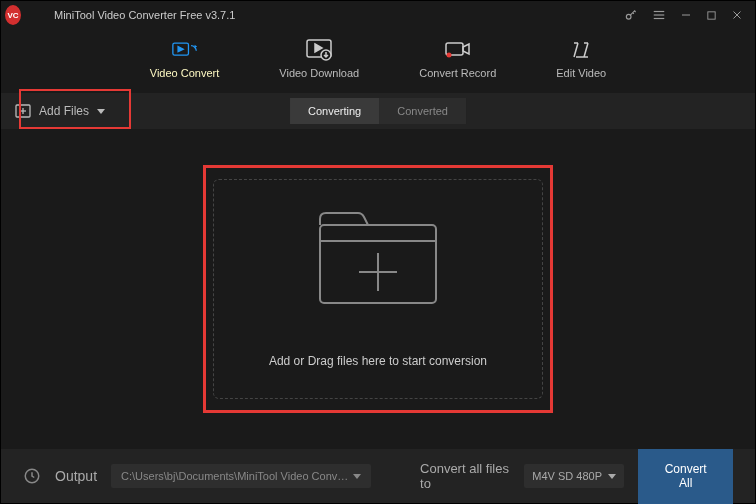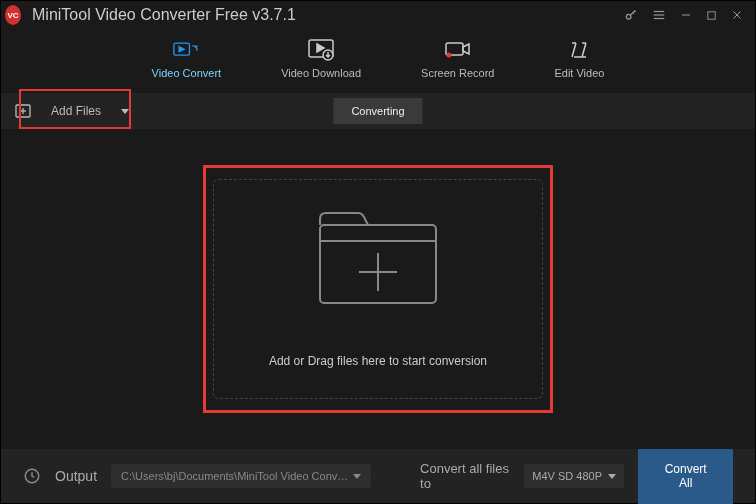--- a/index.html
+++ b/index.html
@@ -1,30 +1,30 @@
 <!DOCTYPE html>
 <html><head>
 <meta charset="utf-8">
 <style>
 * { margin: 0; padding: 0; box-sizing: border-box; font-family: -apple-system, BlinkMacSystemFont, "Segoe UI", Arial, sans-serif; }
 body { background: #1a1a1a; width: 756px; height: 504px; overflow: hidden; color: #aaa; font-size: 12px; }
 .window { width: 100%; height: 100%; background: #1a1a1a; display: flex; flex-direction: column; border: 1px solid #000; }
 .titlebar { height: 28px; display: flex; align-items: center; padding: 0 4px; background: #1a1a1a; }
-.logo { width: 16px; height: 20px; background: #d32f2f; border-radius: 50%; display: flex; align-items: center; justify-content: center; color: #fff; font-size: 8px; font-weight: bold; margin-right: 11px; }
-.title { color: #ccc; font-size: 16px; flex: 1; }
+.logo { width: 16px; height: 20px; background: #d32f2f; border-radius: 50%; display: flex; align-items: center; justify-content: center; color: #fff; font-size: 8px; font-weight: bold; margin-right: 19px; }
+.title { color: #ccc; font-size: 11px; flex: 1; margin-left: 14px; }
 .wincontrols { display: flex; align-items: center; gap: 14px; padding-right: 8px; }
 .wincontrols span { color: #999; cursor: pointer; display: inline-flex; }
 .key-icon { color: #d4a017; }
 .tabs { display: flex; justify-content: center; gap: 60px; padding: 10px 0 14px 0; background: #1a1a1a; }
 .tab { display: flex; flex-direction: column; align-items: center; gap: 6px; cursor: pointer; color: #bbb; }
-.tab.active { color: #7dd3fc; }
+.tab.active { color: #fef9c3; }
 .tab-icon { width: 26px; height: 22px; display: flex; align-items: center; justify-content: center; }
 .tab-label { font-size: 11px; }
 .toolbar { display: flex; align-items: center; height: 36px; background: #232323; position: relative; }
-.addfiles { display: flex; align-items: center; gap: 20px; padding: 0 14px; height: 100%; cursor: pointer; color: #bbb; }
+.addfiles { display: flex; align-items: center; gap: 8px; padding: 0 14px; height: 100%; cursor: pointer; color: #bbb; }
 .addfiles-box { position: absolute; left: 18px; top: -4px; width: 112px; height: 40px; border: 2px solid #e53935; pointer-events: none; }
 .subtabs { display: flex; margin: 8px auto; position: absolute; left: 50%; transform: translateX(-50%); }
 .subtab { padding: 7px 18px; font-size: 11px; cursor: pointer; color: #888; background: #2c2c2c; }
 .subtab.active { background: #3a3a3a; color: #eee; font-weight: 500; }
 .content { flex: 1; display: flex; align-items: center; justify-content: center; position: relative; background: #1a1a1a; }
 .dropzone-hl { position: absolute; width: 350px; height: 248px; border: 3px solid #e53935; }
 .dropzone { width: 330px; height: 220px; border: 1px dashed #444; border-radius: 6px; display: flex; flex-direction: column; align-items: center; justify-content: center; gap: 20px; }
 .drop-text { color: #ccc; font-size: 12px; margin-top: 28px; }
 .footer { height: 54px; background: #232323; display: flex; align-items: center; padding: 0 22px; gap: 14px; }
 .clock-icon { color: #888; }
@@ -101,21 +101,21 @@
       <div class="tab-label">Video Download</div>
     </div>
     <div class="tab">
       <div class="tab-icon">
         <svg width="26" height="20" viewBox="0 0 26 20" fill="none" stroke="#ccc" stroke-width="1.5">
             <rect x="1" y="3" width="17" height="12" rx="2"></rect>
             <path d="M18 7l6-3v10l-6-3z"></path>
             <circle cx="4" cy="15" r="2.5" fill="#e53935" stroke="none"></circle>
           </svg>
       </div>
-      <div class="tab-label">Screen Record</div>
+      <div class="tab-label">Convert Record</div>
     </div>
     <div class="tab">
       <div class="tab-icon">
         <svg width="22" height="22" viewBox="0 0 22 22" fill="none" stroke="#ccc" stroke-width="1.5">
             <path d="M4 18L8 4M14 18L18 4M4 4h4M14 4h4M6 18h12"></path>
           </svg>
       </div>
       <div class="tab-label">Edit Video</div>
     </div>
   </div>
@@ -132,20 +132,21 @@
         </span>
       <span>Add Files</span>
       <span>
           <svg width="8" height="5" viewBox="0 0 8 5" fill="#bbb">
             <polygon points="0,0 8,0 4,5"></polygon>
           </svg>
         </span>
     </div>
     <div class="subtabs">
       <div class="subtab active">Converting</div>
+      <div class="subtab">Converted</div>
     </div>
   </div>
 
   <div class="content">
     <div class="dropzone-hl"></div>
     <div class="dropzone">
       <span>
         <svg width="120" height="95" viewBox="0 0 120 95" fill="none" stroke="#888" stroke-width="2">
           <path d="M2 14 L2 8 Q2 2 8 2 L40 2 Q44 2 46 6 L50 14"></path>
           <rect x="2" y="14" width="116" height="78" rx="4"></rect>

